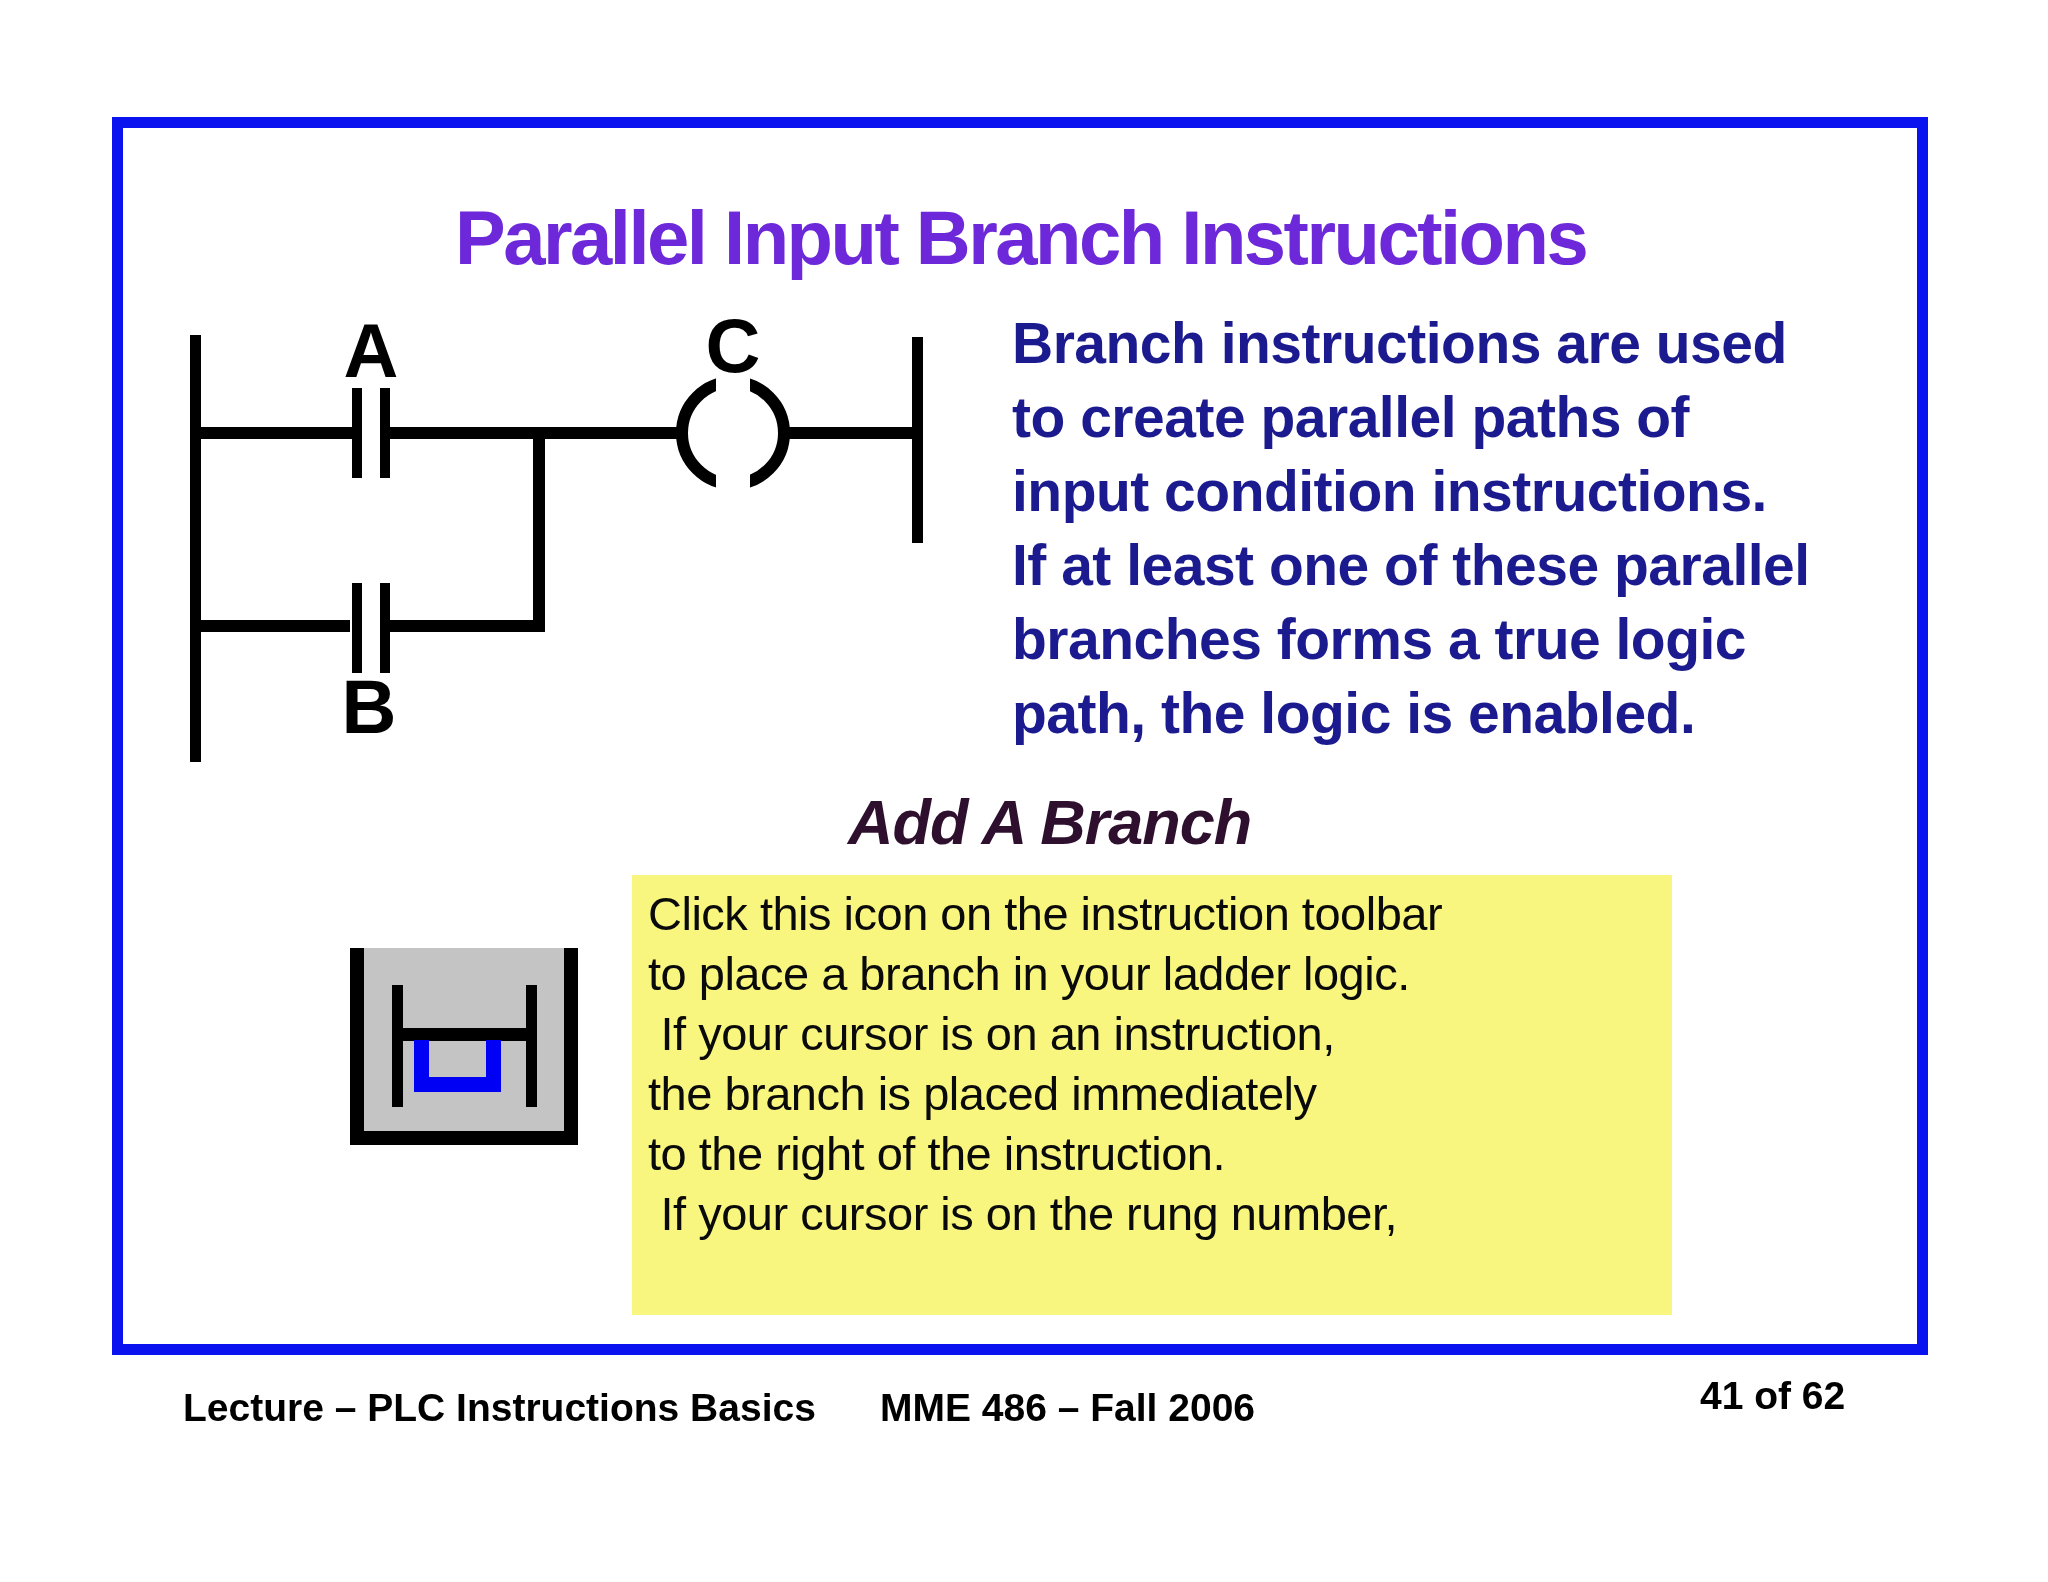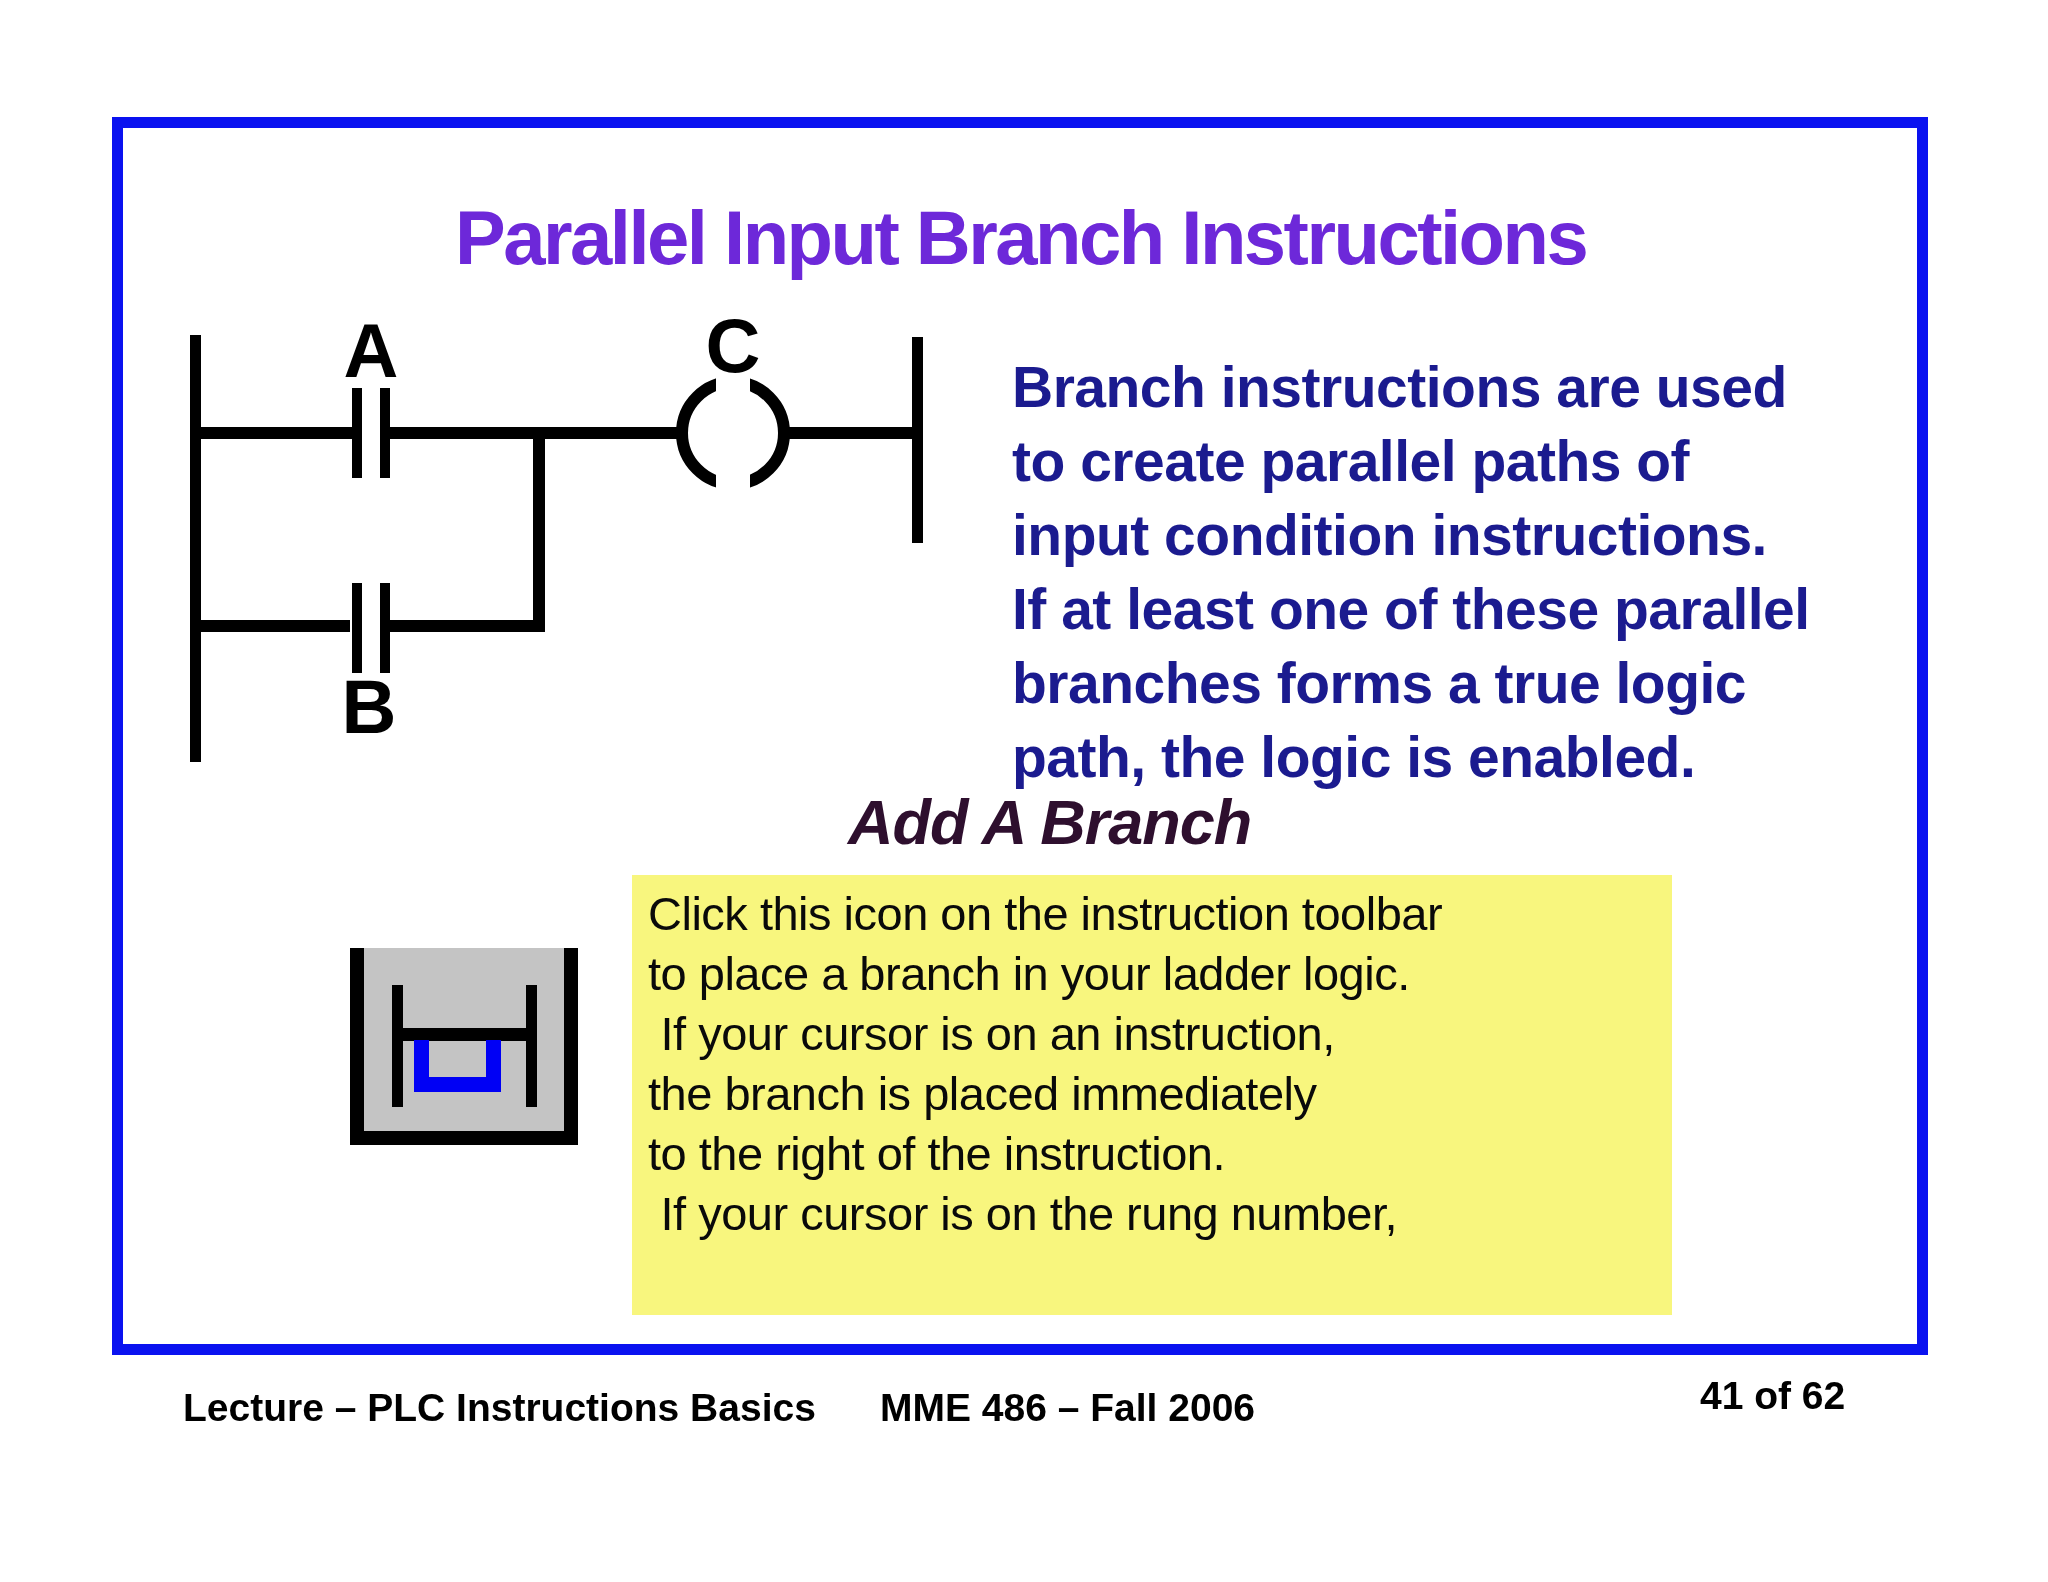--- a/index.html
+++ b/index.html
@@ -19,21 +19,21 @@
   .ladder .lk rect{fill:var(--line-black,#000);}
   .ladder .coil{fill:none;stroke:var(--line-black,#000);stroke-width:12px;}
   .ladder .gap{fill:#ffffff;}
   .ladder .llabel{
     font-family:"Liberation Sans","DejaVu Sans",sans-serif;
     font-size:76px;font-weight:700;fill:#000;text-anchor:middle;
   }
   .description{
     position:absolute;left:1012px;top:306px;width:910px;
     font-size:57px;font-weight:700;line-height:74px;
-    color:var(--text-navy,#1b1b8f);letter-spacing:-0.5px;white-space:nowrap;margin-top:44px;
+    color:var(--text-navy,#1b1b8f);letter-spacing:-0.5px;white-space:nowrap;
   }
   .section-heading{
     position:absolute;left:848px;top:786px;
     font-size:63px;font-weight:700;font-style:italic;letter-spacing:-1px;
     color:var(--heading-plum,#2e0f2e);white-space:nowrap;
   }
   .instruction-panel{
     position:absolute;left:632px;top:875px;width:1040px;height:440px;
     box-sizing:border-box;background:var(--highlight-yellow,#f8f67e);
     padding:9px 0 8px 16px;

